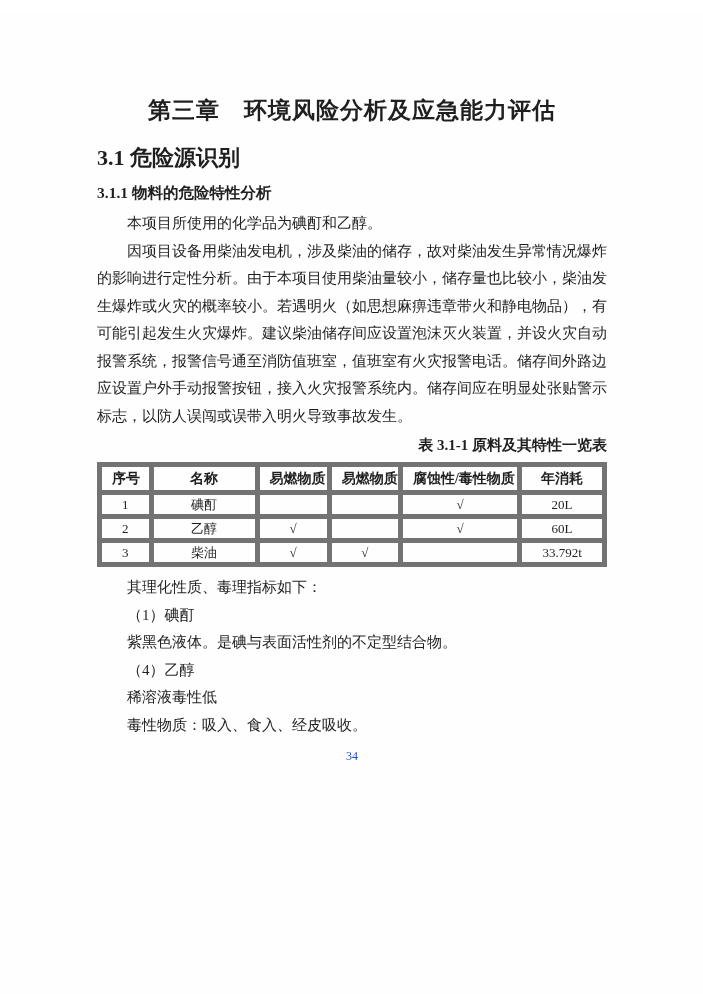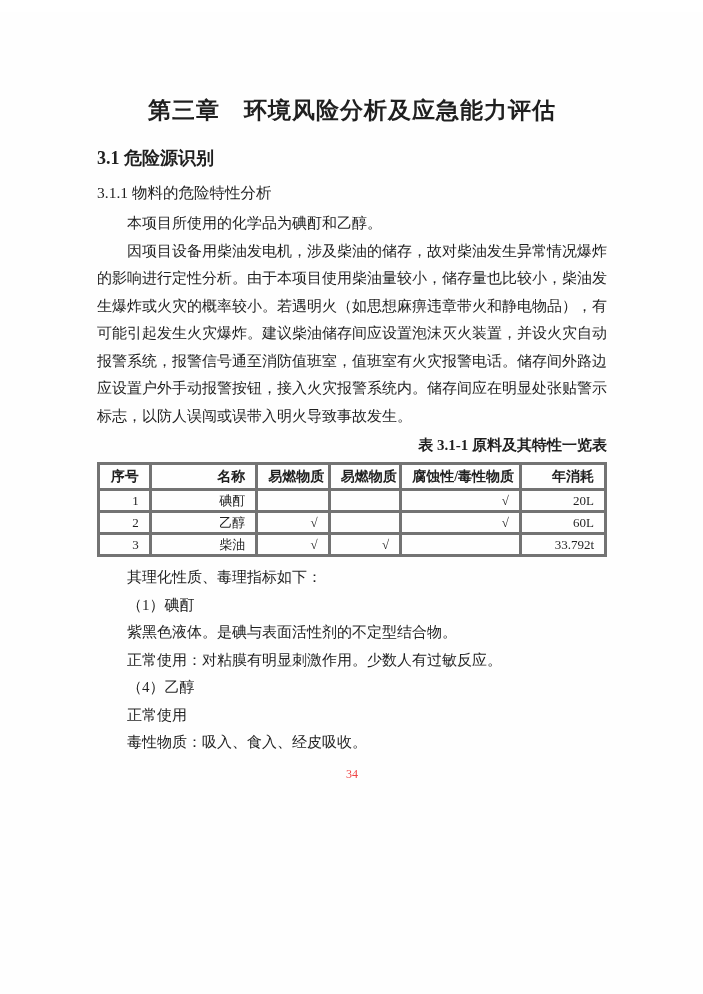--- a/index.html
+++ b/index.html
@@ -18,28 +18,28 @@
   h1.chapter-title {
     margin: 0 0 20px 0;
     font-size: 23px;
     font-weight: bold;
     text-align: center;
     letter-spacing: 1px;
     line-height: 30px;
   }
   h2.section-heading {
     margin: 0 0 12px 0;
-    font-size: 18px;
+    font-size: 22px;
     font-weight: bold;
     line-height: 24px;
   }
   h3.subsection-heading {
     margin: 0 0 6px 0;
     font-size: 15.5px;
-    font-weight: normal;
+    font-weight: bold;
     line-height: 22px;
   }
   .body-para {
     margin: 0;
     font-size: 15px;
     line-height: 27.5px;
     text-indent: 2em;
     text-align: justify;
   }
   .table-caption {
@@ -50,22 +50,22 @@
     line-height: 24px;
   }
   table.materials-table {
     width: 100%;
     border-collapse: collapse;
     border: 2px solid #2b2b2b;
     table-layout: fixed;
     margin: 0 0 7px 0;
   }
   table.materials-table th, table.materials-table td {
-    border: 3px solid #737373;
-    text-align: right;
+    border: 5px solid #737373;
+    text-align: center;
     vertical-align: middle;
     padding: 0 10px;
     overflow: hidden;
     white-space: nowrap;
   }
   table.materials-table th {
     font-size: 14px;
     font-weight: bold;
     height: 23px;
   }
@@ -76,21 +76,21 @@
   col.c1 { width: 10.2%; }
   col.c2 { width: 21.0%; }
   col.c3 { width: 14.3%; }
   col.c4 { width: 14.1%; }
   col.c5 { width: 23.6%; }
   col.c6 { width: 16.8%; }
   .page-footer {
     margin-top: 10px;
     text-align: center;
     font-size: 12px;
-    color: #ef4444;
+    color: #1d4ed8;
   }
 </style>
 </head>
 <body>
 
 <div class="page">
   <h1 class="chapter-title">第三章　环境风险分析及应急能力评估</h1>
   <h2 class="section-heading">3.1 危险源识别</h2>
   <h3 class="subsection-heading">3.1.1 物料的危险特性分析</h3>
 
@@ -145,20 +145,19 @@
           <td></td>
           <td>33.792t</td>
         </tr>
       </tbody>
   </table>
 
   <div id="paras-after">
       <p class="body-para">其理化性质、毒理指标如下：</p>
       <p class="body-para">（1）碘酊</p>
       <p class="body-para">紫黑色液体。是碘与表面活性剂的不定型结合物。</p>
-      <p class="body-para">正常使用：对粘膜有明显刺激作用。少数人有过敏反应。</p>
       <p class="body-para">（4）乙醇</p>
-      <p class="body-para">正常使用</p>
+      <p class="body-para">稀溶液毒性低</p>
       <p class="body-para">毒性物质：吸入、食入、经皮吸收。</p>
     </div>
 
   <div class="page-footer">34</div>
 </div>
 
 </body></html>

